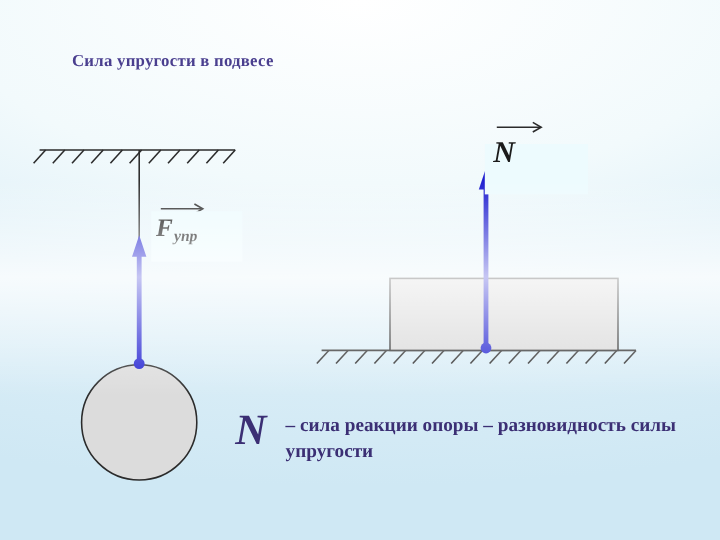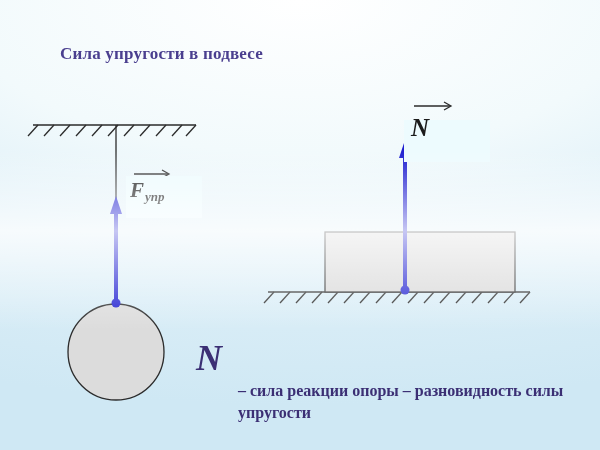--- a/index.html
+++ b/index.html
@@ -29,21 +29,21 @@
     height: 180px;
     background: linear-gradient(to bottom, rgba(255,255,255,0.0), rgba(255,255,255,0.75) 45%, rgba(255,255,255,0.0));
     pointer-events: none;
   }
   .layer { position: absolute; left: 0; top: 0; width: 600px; height: 450px; }
 
   #title {
     position: absolute;
     left: 60px;
     top: 44px;
-    font-size: 17px;
+    font-size: 14px;
     font-weight: bold;
     color: #4a3f8f;
     letter-spacing: 0.2px;
     white-space: nowrap;
   }
 
   .label-box {
     position: absolute;
     background: #edfbfe;
     border: 0;
@@ -104,21 +104,20 @@
   }
   #caption-text {
     position: absolute;
     left: 42px;
     top: 6px;
     width: 350px;
     font-size: 16px;
     font-weight: bold;
     line-height: 1.35;
     color: #3b2f74;
-    margin-top: 36px;
   }
 </style>
 </head>
 <body>
 
 <div id="slide">
 
   <div id="title">Сила упругости в подвесе</div>
 
   <svg class="layer" viewBox="0 0 600 450" xmlns="http://www.w3.org/2000/svg">

